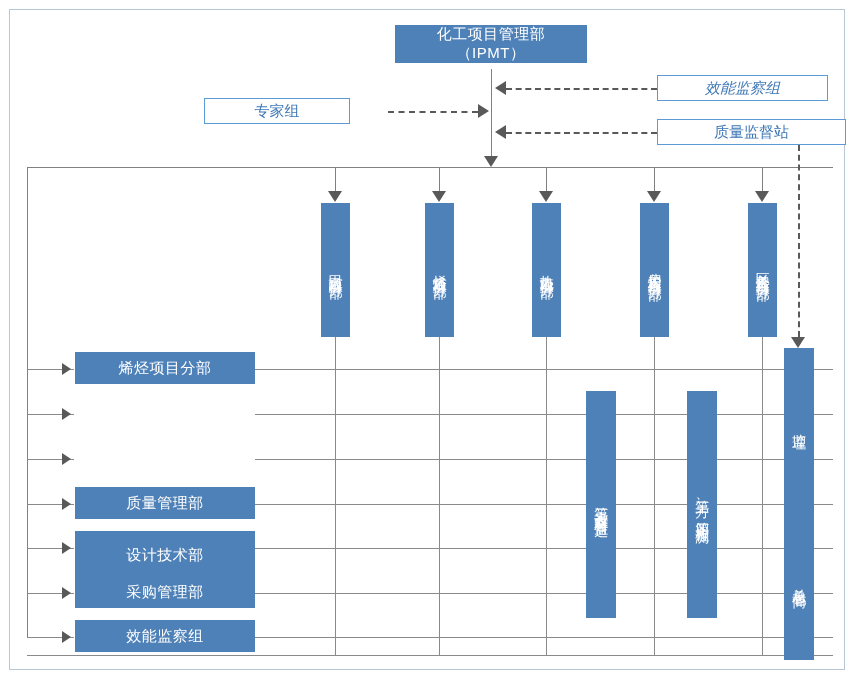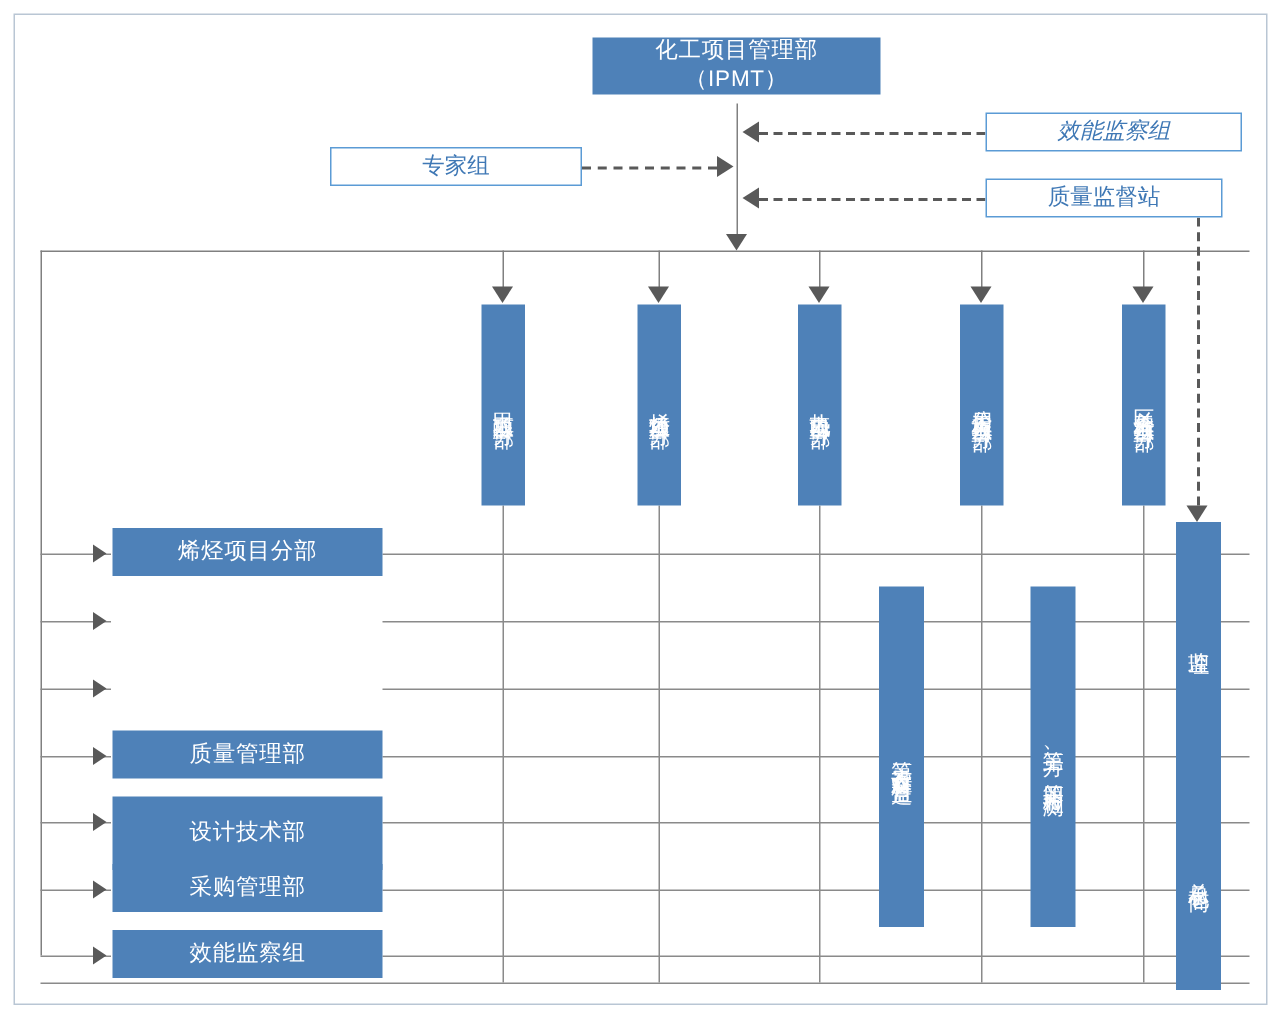--- a/index.html
+++ b/index.html
@@ -86,29 +86,29 @@
 <div id="canvas">
 
   <div class="page-frame"></div>
 
   <div class="fbox two-line" style="left:395px;top:25px;width:192px;height:38px;">化工项目管理部
 （IPMT）</div>
 
   <div class="line-v" style="left:491px;top:69px;height:91px;"></div>
   <div class="arw down" style="left:484px;top:156px;"></div>
 
-  <div class="obox" style="left:220px;top:98px;width:168px;height:26px;">专家组</div>
+  <div class="obox" style="left:204px;top:98px;width:146px;height:26px;">专家组</div>
   <div class="dash-h" style="left:388px;top:111px;width:90px;"></div>
   <div class="arw right" style="left:478px;top:104px;"></div>
 
   <div class="obox" style="left:657px;top:75px;width:171px;height:26px;font-style:italic;">效能监察组</div>
   <div class="dash-h" style="left:506px;top:88px;width:151px;"></div>
   <div class="arw left" style="left:495px;top:81px;"></div>
 
-  <div class="obox" style="left:657px;top:119px;width:158px;height:26px;">质量监督站</div>
+  <div class="obox" style="left:657px;top:119px;width:189px;height:26px;">质量监督站</div>
   <div class="dash-h" style="left:506px;top:132px;width:151px;"></div>
   <div class="arw left" style="left:495px;top:125px;"></div>
 
   <div class="dash-v" style="left:798px;top:145px;height:192px;"></div>
   <div class="arw down" style="left:791px;top:337px;"></div>
 
   <div class="line-h" style="left:27px;top:167px;width:806px;"></div>
 
   <div class="line-v" style="left:27px;top:167px;height:470px;"></div>
 

